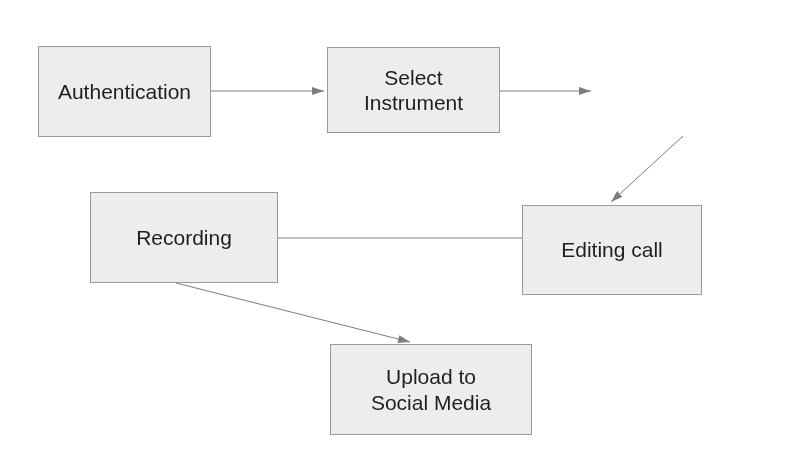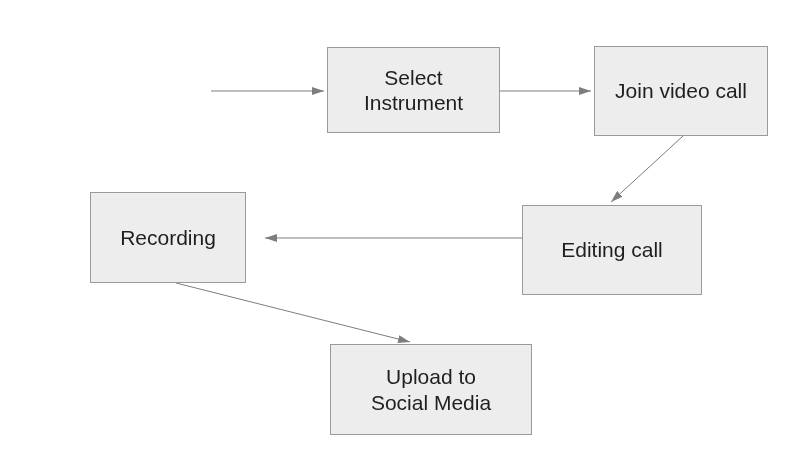--- a/index.html
+++ b/index.html
@@ -60,35 +60,35 @@
         <path class="arrowhead" d="M0,0 L12,4 L0,8 Z"></path>
       </marker>
     </defs>
     <line class="edge" x1="211" y1="91" x2="324" y2="91" marker-end="url(#arrow)"></line>
     <line class="edge" x1="500" y1="91" x2="591" y2="91" marker-end="url(#arrow)"></line>
     <line class="edge" x1="683" y1="136" x2="611" y2="202" marker-end="url(#arrow)"></line>
     <line class="edge" x1="522" y1="238" x2="265" y2="238" marker-end="url(#arrow)"></line>
     <line class="edge" x1="176" y1="283" x2="410" y2="342" marker-end="url(#arrow)"></line>
   </svg>
 
+  <div class="node" style="left:38px;  top:46px;  width:173px; height:91px">
+    <span>Authentication</span>
+  </div>
 
   <div class="node" style="left:327px; top:47px;  width:173px; height:86px">
     <span>Select
 Instrument</span>
   </div>
 
-  <div class="node" style="left:594px; top:46px;  width:174px; height:90px">
-    <span>Join video call</span>
-  </div>
 
   <div class="node" style="left:522px; top:205px; width:180px; height:90px">
     <span>Editing call</span>
   </div>
 
-  <div class="node" style="left:90px;  top:192px; width:156px; height:91px">
+  <div class="node" style="left:90px;  top:192px; width:188px; height:91px">
     <span>Recording</span>
   </div>
 
   <div class="node" style="left:330px; top:344px; width:202px; height:91px">
     <span>Upload to
 Social Media</span>
   </div>
 
 </div>
 

